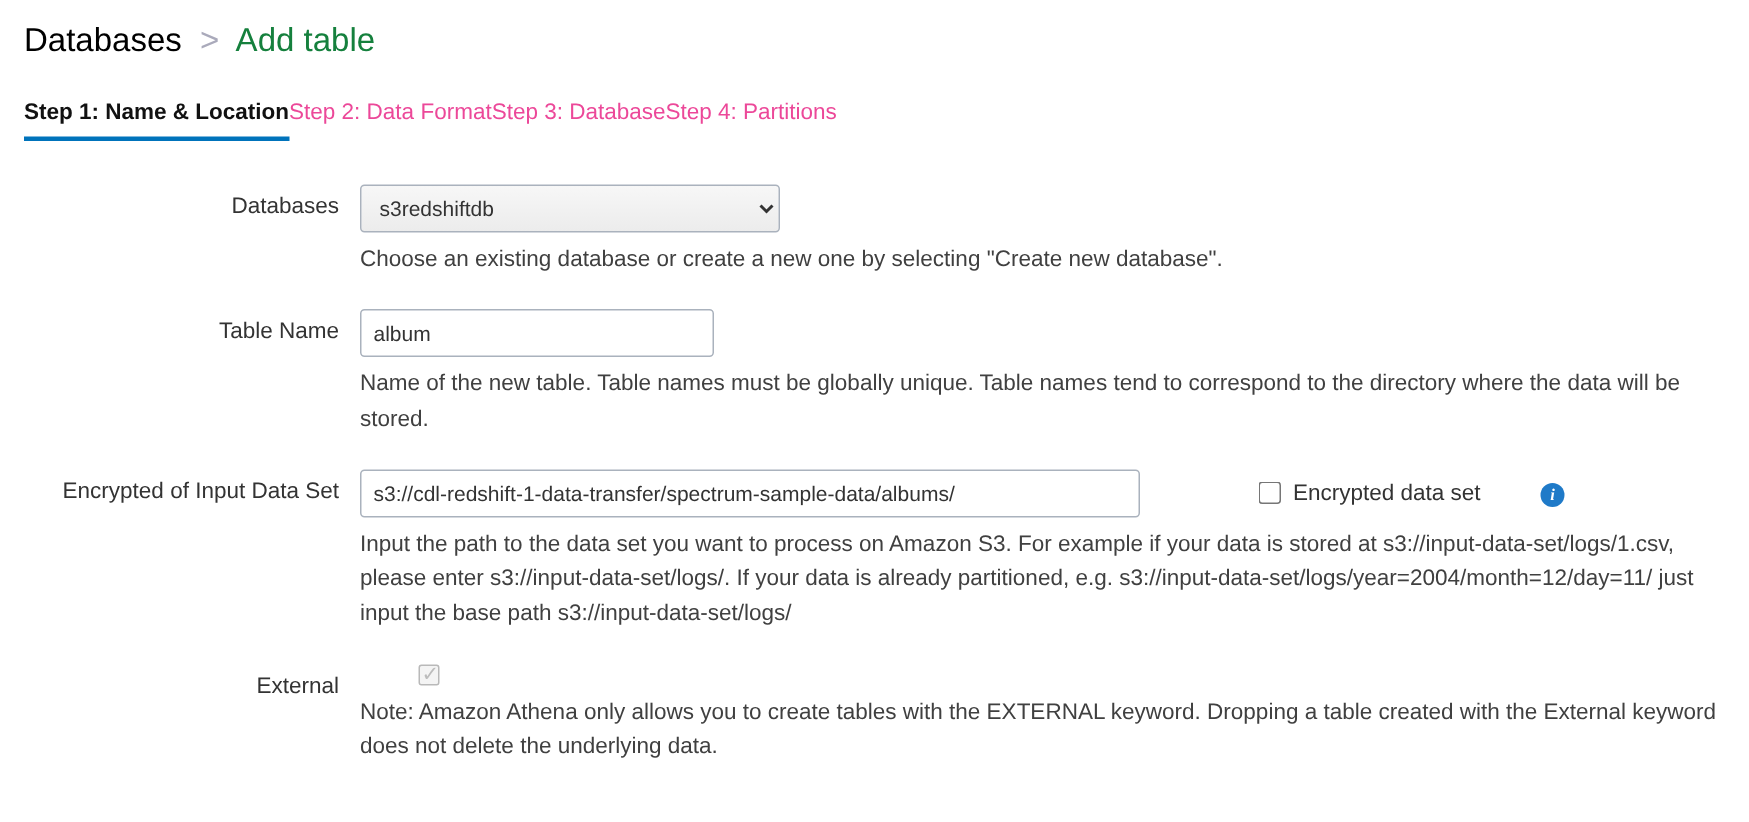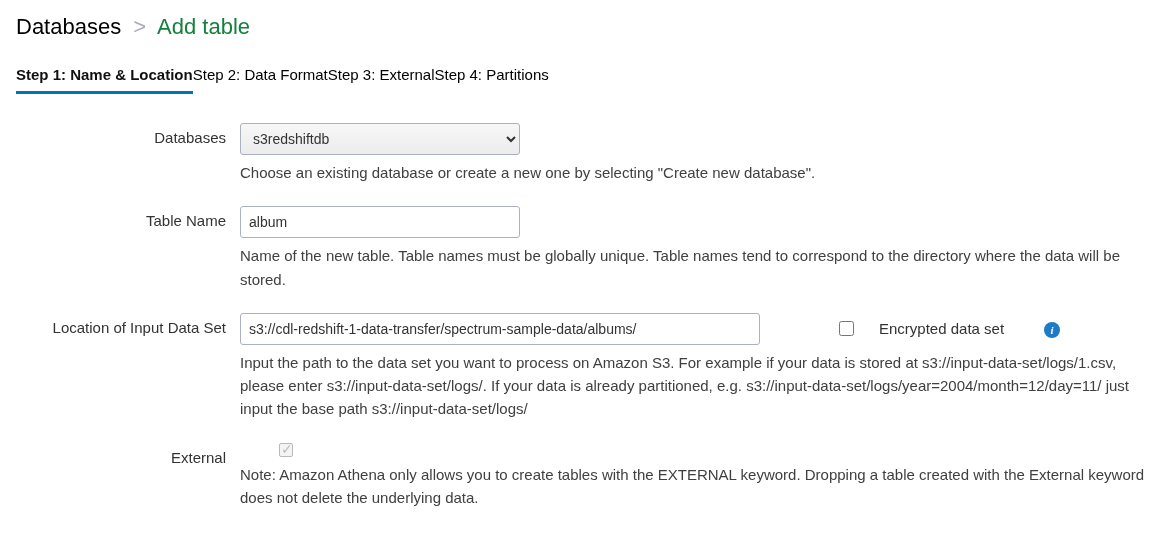--- a/index.html
+++ b/index.html
@@ -7,60 +7,60 @@
     width: 1166px; height: 548px;
     font-family: "Helvetica Neue", Arial, sans-serif;
     font-size: 15px; color: #333; background: #fff;
   }
   .page { padding: 10px 16px 0 16px; }
   .breadcrumb { font-size: 22px; color: #7b7b7b; margin-top: 4px; margin-bottom: 26px; }
   .breadcrumb a { color: #000000; text-decoration: none; }
   .breadcrumb .sep { color: #aab; margin: 0 6px; }
   .breadcrumb .current { color: #15803d; }
   .tabs { display: flex; border-bottom: 1px solid #fff; margin-bottom: 28px; }
-  .tab { color: #000000; font-size: 15px; padding: 0 0 8px 0; cursor: pointer; }
+  .tab { color: #ec4899; font-size: 15px; padding: 0 0 8px 0; cursor: pointer; }
   .tab.active { color: #111; font-weight: 700; border-bottom: 3px solid #0073bb; }
   .form { display: block; }
   .row { display: flex; align-items: flex-start; margin-bottom: 0; }
   .label { width: 224px; flex: 0 0 224px; text-align: right; padding-right: 14px; padding-top: 6px; color: #333; font-size: 15px; }
   .ctrl { flex: 1; max-width: 931px; }
   .hint { color: #404040; font-size: 15px; line-height: 1.55; margin-top: 6px; margin-bottom: 22px; }
   select.select {
     width: 280px; height: 32px; padding: 4px 8px;
     border: 1px solid #aab2bd; border-radius: 3px;
     background: linear-gradient(#f7f7f7,#ececec); color:#333;
     font-size: 14px;
   }
   input.textin {
     height: 32px; padding: 4px 8px; border: 1px solid #aab2bd; border-radius: 3px;
-    width: 280px; font-size: 14px; color:#333; background:#fff;
+    width: 236px; font-size: 14px; color:#333; background:#fff;
   }
   input.textin.wide { width: 520px; }
   .line { display: flex; align-items: center; gap: 40px; }
-  .chk { display:flex; align-items:center; gap:25px; color:#333; font-size:15px;padding-left:39px; }
+  .chk { display:flex; align-items:center; gap:8px; color:#333; font-size:15px;padding-left:39px; }
   .chk input[type=checkbox] { width: 15px; height: 15px; }
   .chk.disabled .box { width:14px; height:14px; border:1px solid #b9b9b9; background:#f4f4f4; position:relative; border-radius:2px; }
   .chk.disabled .box::after { content:"✓"; position:absolute; left:1px; top:-3px; font-size:14px; color:#bcbcbc; }
   .info-icon { display:inline-flex; width:16px; height:16px; border-radius:50%; background:#1f7ac8; color:#fff; align-items:center; justify-content:center; font-size:11px; font-weight:700; font-family: Georgia, serif; font-style: italic; position:relative; top:1px; }
 </style>
 </head>
 <body>
 
 <div class="page">
 
   <div class="breadcrumb">
     <a href="#">Databases</a>
     <span class="sep">&gt;</span>
     <span class="current">Add table</span>
   </div>
 
   <div class="tabs">
     <div class="tab active">Step 1: Name &amp; Location</div>
     <div class="tab">Step 2: Data Format</div>
-    <div class="tab">Step 3: External</div>
+    <div class="tab">Step 3: Database</div>
     <div class="tab">Step 4: Partitions</div>
   </div>
 
   <div class="form">
 
     <div class="row">
       <div class="label">Databases</div>
       <div class="ctrl">
         <select class="select">
           <option>s3redshiftdb</option>
@@ -71,21 +71,21 @@
 
     <div class="row">
       <div class="label">Table Name</div>
       <div class="ctrl">
         <input class="textin" type="text" value="album" style="">
         <div class="hint">Name of the new table. Table names must be globally unique. Table names tend to correspond to the directory where the data will be stored.</div>
       </div>
     </div>
 
     <div class="row">
-      <div class="label">Location of Input Data Set</div>
+      <div class="label">Encrypted of Input Data Set</div>
       <div class="ctrl">
         <div class="line">
           <input class="textin wide" type="text" value="s3://cdl-redshift-1-data-transfer/spectrum-sample-data/albums/" style="">
           <label class="chk">
             <input type="checkbox" style="">
             <span>Encrypted data set</span>
           </label>
           <span class="info-icon">i</span>
         </div>
         <div class="hint">Input the path to the data set you want to process on Amazon S3. For example if your data is stored at s3://input-data-set/logs/1.csv, please enter s3://input-data-set/logs/. If your data is already partitioned, e.g. s3://input-data-set/logs/year=2004/month=12/day=11/ just input the base path s3://input-data-set/logs/</div>

